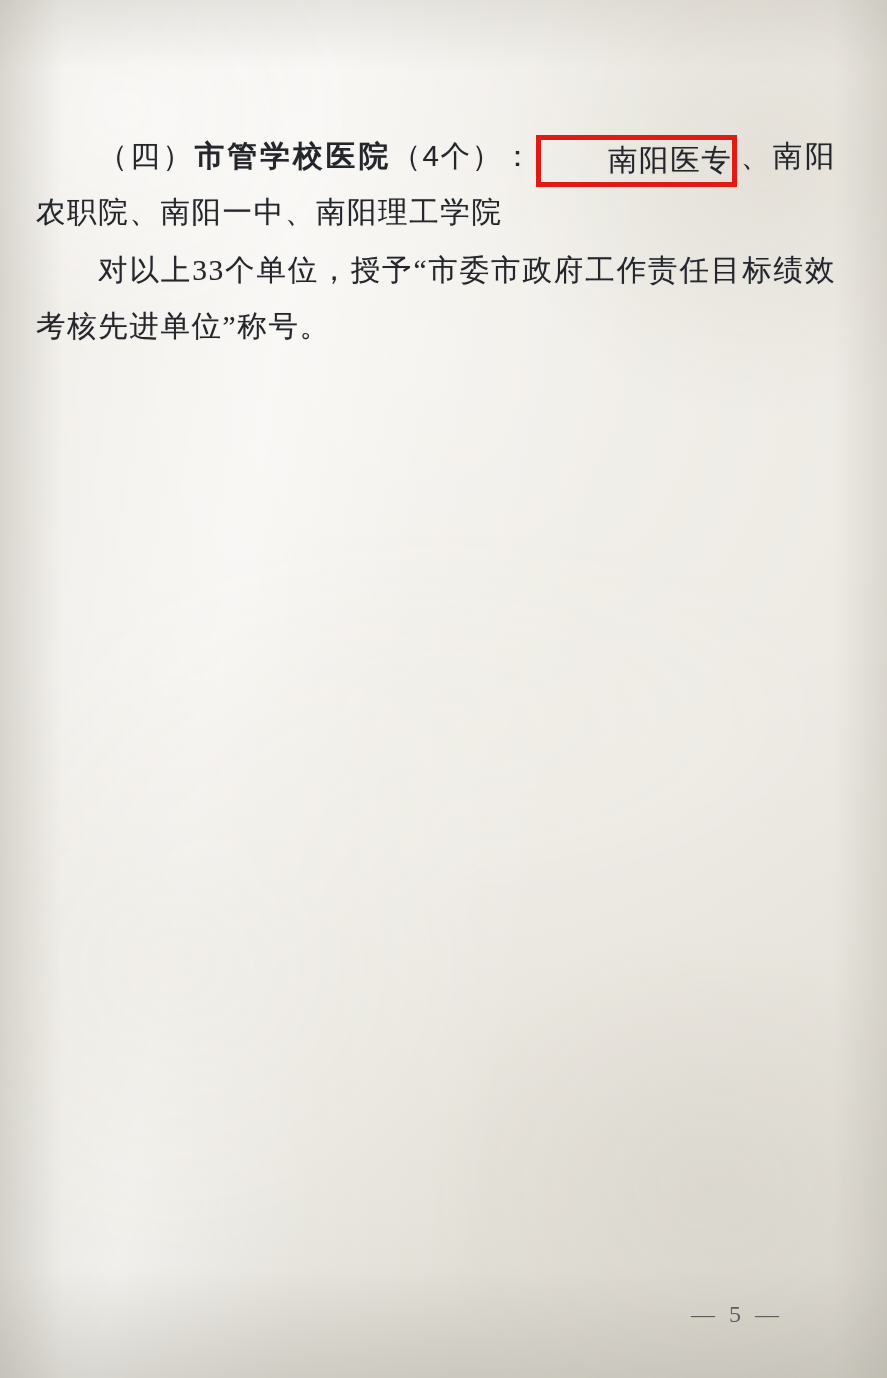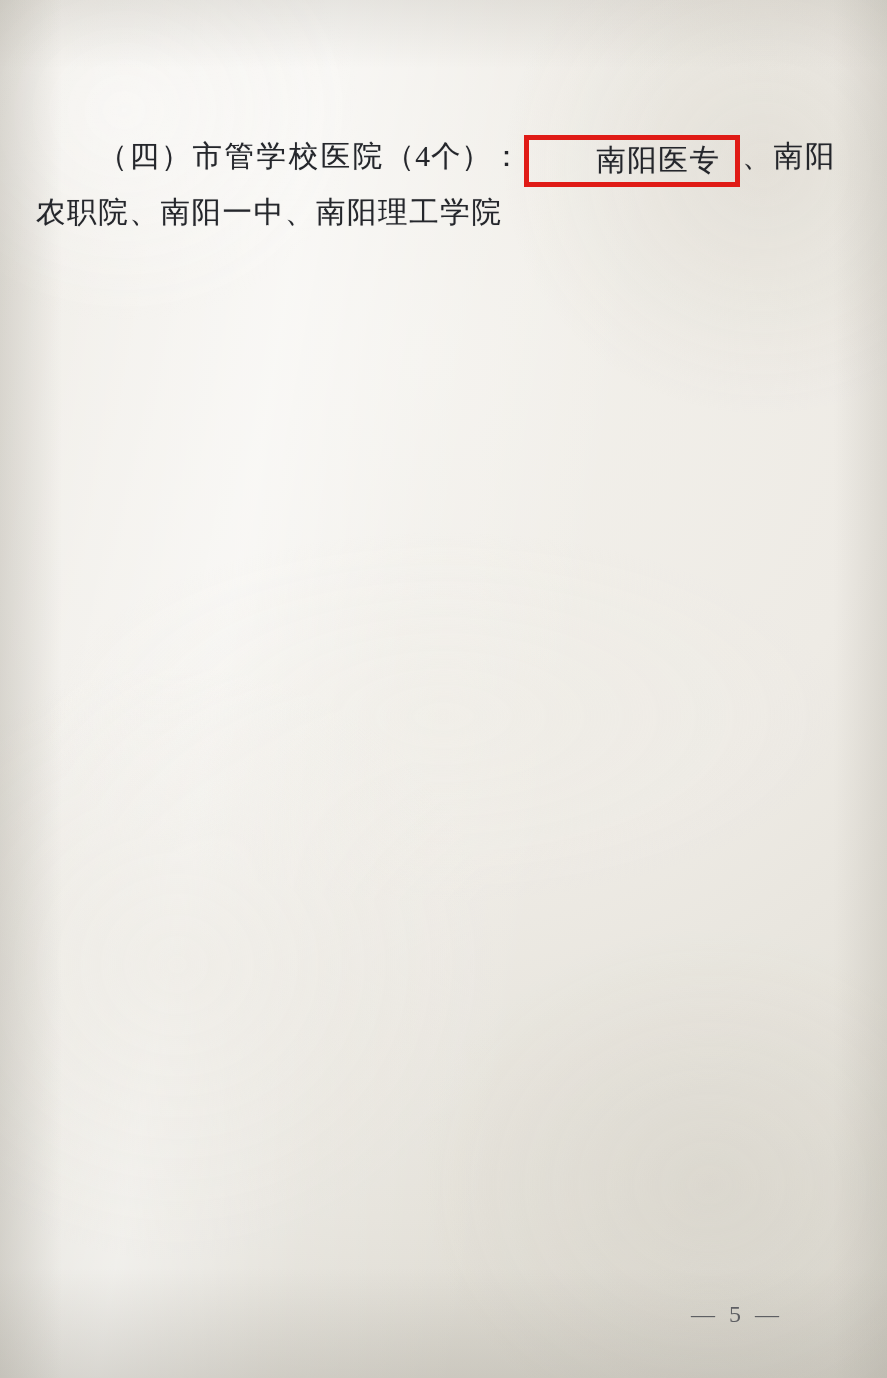--- a/index.html
+++ b/index.html
@@ -73,33 +73,33 @@
     text-justify: inter-character;
     margin: 0 0 2px 0;
     font-family: "Liberation Serif", "DejaVu Serif", serif;
     font-weight: 500;
     text-shadow: 0 0 1px rgba(40,42,48,.28);
   }
   .para.indent {
     text-indent: 62px;
   }
   .para .bold {
-    font-weight: 400;
+    font-weight: 700;
     letter-spacing: 2.2px;
   }
   .para .num {
-    font-family: Liberation Serif, serif;
+    font-family: Liberation Sans, sans-serif;
     letter-spacing: 0.5px;
   }
 
   
   .redbox {
     display: inline-block;
     border: 5px solid #e01b16;
-    padding: 1px 14px 3px 5px;
+    padding: 1px 0 3px 5px;
     margin: 0 2px;
     line-height: 38px;
     position: relative;
     top: 4px;
     box-sizing: border-box;
   }
 
   
   #page-number {
     position: absolute;
@@ -119,17 +119,18 @@
   <div id="grain"></div>
   <div id="edges"></div>
 
   <div id="body-text">
 
     <p class="para indent"><span>（四）</span><span class="bold">市管学校医院</span><span class="num">（4个）：</span><span class="redbox">南阳医专</span><span>、南阳农职院、南阳一中、南阳理工学院</span></p>
 
 
 
 
+    <p class="para indent">对以上33个单位，授予“市委市政府工作责任目标绩效考核先进单位”称号。</p>
 
   </div>
 
   <div id="page-number">— 5 —</div>
 </div>
 
 </body></html>

